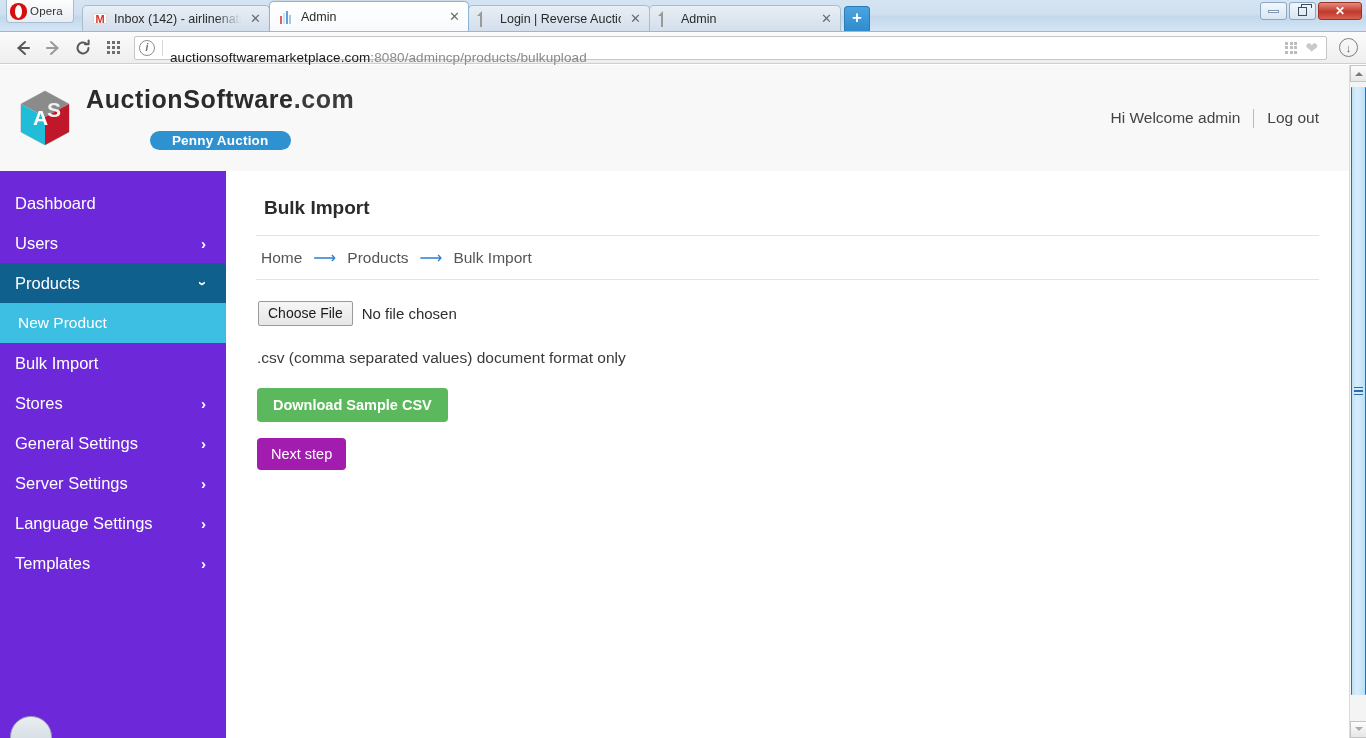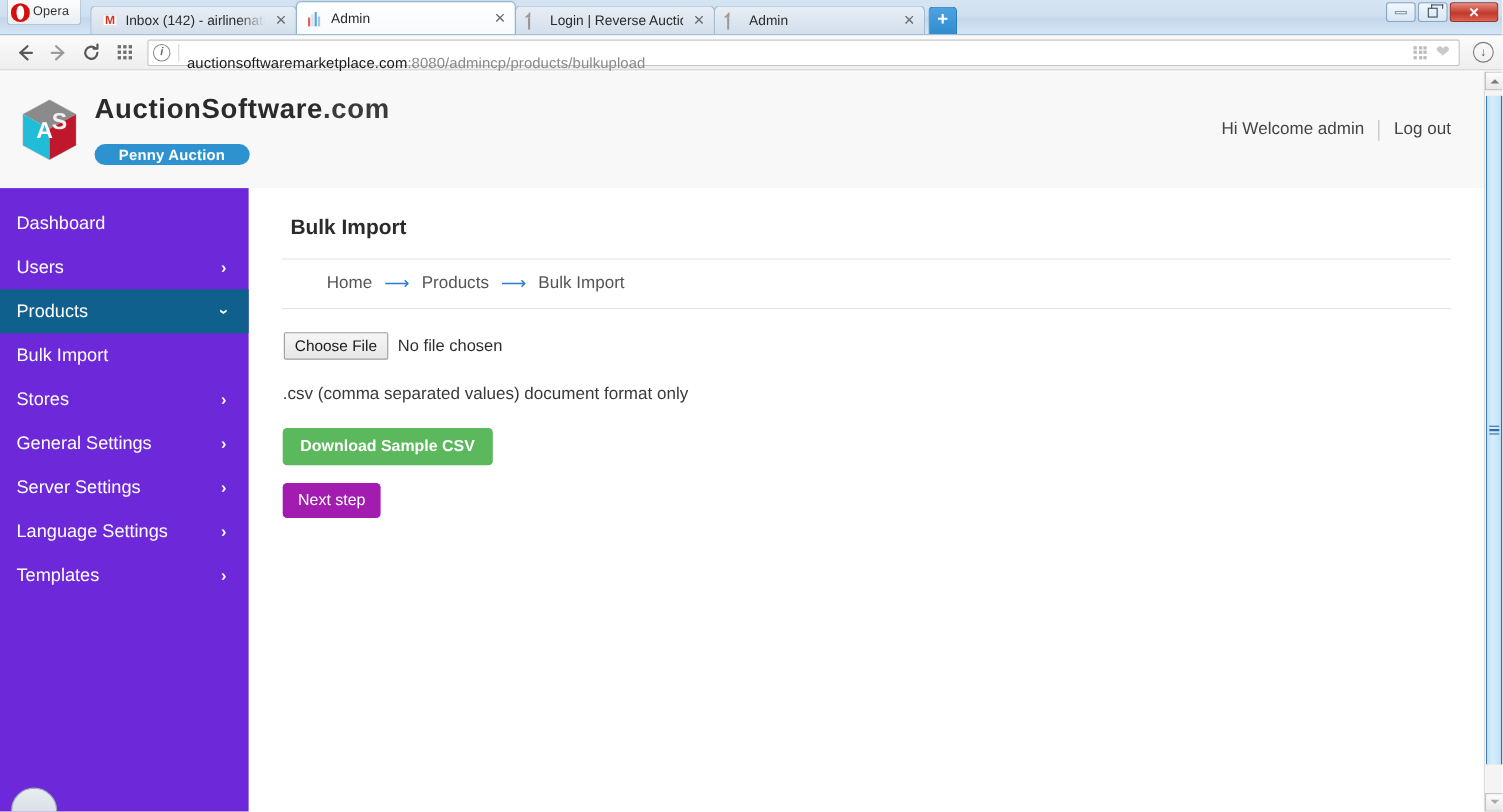--- a/index.html
+++ b/index.html
@@ -190,21 +190,21 @@
   }
   .page { position: absolute; inset: 0 17px 0 0; background:#fff; }
 
   .site-header {
     height: 106px; background: #f8f8f8;
     display: flex; align-items: center; justify-content: space-between;
     padding: 0 30px 0 14px;
   }
   .brand { display: flex; align-items: center; gap: 10px; }
   .brand-logo { width: 62px; height: 62px; flex: none; }
-  .brand-text { display: flex; flex-direction: column; align-items: flex-start; gap: 16px; }
+  .brand-text { display: flex; flex-direction: column; align-items: center; gap: 16px; }
   .brand-name {
     font-size: 25px; font-weight: bold; color: #2b2b2b; letter-spacing: .6px;
     white-space: nowrap; line-height: 1.05;
   }
   .brand-name .dot { color: #3b3b3b; }
   .brand-pill {
     margin-top: 3px;
     background: #2f92d0; color: #fff; font-size: 13.5px; font-weight: bold;
     border-radius: 11px; padding: 2px 22px; letter-spacing: .2px;
   }
@@ -229,21 +229,21 @@
     background: linear-gradient(to bottom,#e9eef2,#c9d2da);
     border: 1px solid #9fa9b2;
   }
 
   
   .content { flex: 1; padding: 26px 30px 0 30px; background: #fff; }
   .page-title { font-size: 19px; font-weight: bold; color: #2b2b2b; margin-bottom: 16px; padding-left: 8px; }
   .rule { height: 1px; background: #e3e3e3; }
   .breadcrumb {
     display: flex; align-items: center; gap: 11px;
-    font-size: 15.5px; color: #555; padding: 12px 0 12px 5px; margin-left: 36px;
+    font-size: 15.5px; color: #555; padding: 12px 0 12px 5px;
   }
   .breadcrumb .arrow { color: #2f7fd0; font-size: 16px; }
   .filerow { display: flex; align-items: center; gap: 9px; margin: 21px 0 0 2px; }
   .choose-btn {
     border: 1px solid #9a9a9a; border-radius: 2px;
     background: linear-gradient(to bottom,#f6f6f6,#e6e6e6);
     font-size: 14px; color: #1a1a1a; padding: 3px 9px; line-height: 1.2;
     font-family: "Liberation Sans", sans-serif;
   }
   .nofile { font-size: 15px; color: #2d2d2d; }
@@ -431,20 +431,23 @@
             <span class="chev"></span>
           </div>
           <div class="nav-item">
             <span>Users</span>
             <span class="chev">›</span>
           </div>
           <div class="nav-item active">
             <span>Products</span>
             <span class="chev down">›</span>
           </div>
+          <div class="nav-item sub">
+            <span>New Product</span>
+          </div>
           <div class="nav-item">
             <span>Bulk Import</span>
           </div>
           <div class="nav-item">
             <span>Stores</span>
             <span class="chev">›</span>
           </div>
           <div class="nav-item">
             <span>General Settings</span>
             <span class="chev">›</span>

